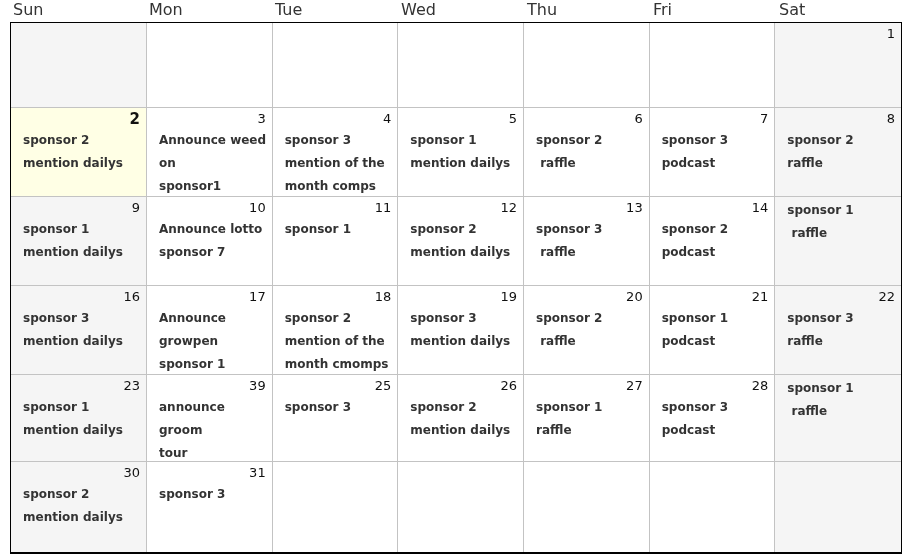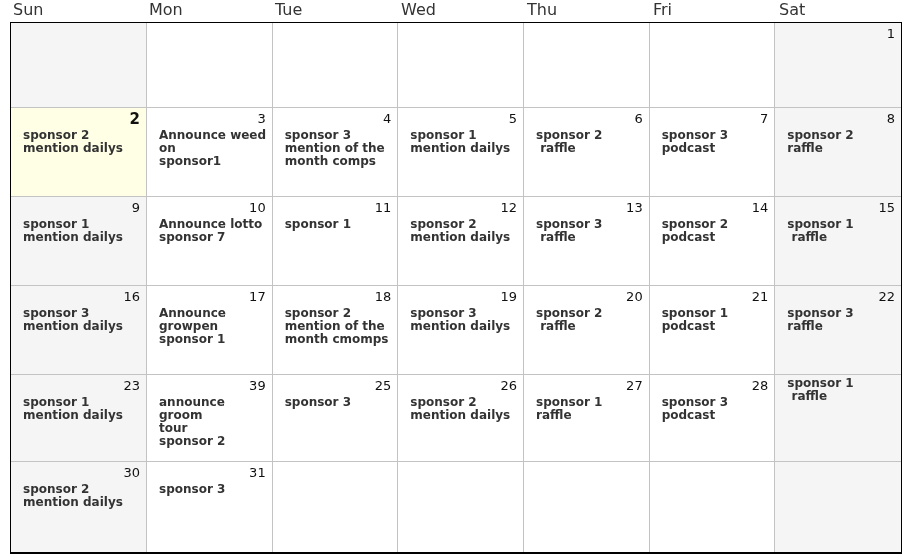--- a/index.html
+++ b/index.html
@@ -43,21 +43,21 @@
   .cell.today{background:var(--today-bg);}
   .daynum{
     text-align:right;
     font-size:13px;color:var(--num);
     padding:3px 6px 0 0;height:19px;line-height:16px;
   }
   .today .daynum{font-weight:bold;font-size:15px;}
   .events{
     font-size:12px;font-weight:bold;color:var(--text);
     padding:2px 4px 0 12px;
-    line-height:13px;
+    line-height:23px;
     white-space:pre-wrap;
   }
 </style>
 </head>
 <body>
 
 <div class="cal-wrap">
   <div class="hdr-row">
       <div class="hdr">Sun</div>
       <div class="hdr">Mon</div>
@@ -156,21 +156,20 @@
         <div class="daynum">13</div>
         <div class="events">sponsor 3
  raffle</div>
       </div>
       <div class="cell">
         <div class="daynum">14</div>
         <div class="events">sponsor 2
 podcast</div>
       </div>
       <div class="cell weekend">
-        <div class="daynum">15</div>
         <div class="events">sponsor 1
  raffle</div>
       </div>
       <div class="cell weekend">
         <div class="daynum">16</div>
         <div class="events">sponsor 3
 mention dailys</div>
       </div>
       <div class="cell">
         <div class="daynum">17</div>

